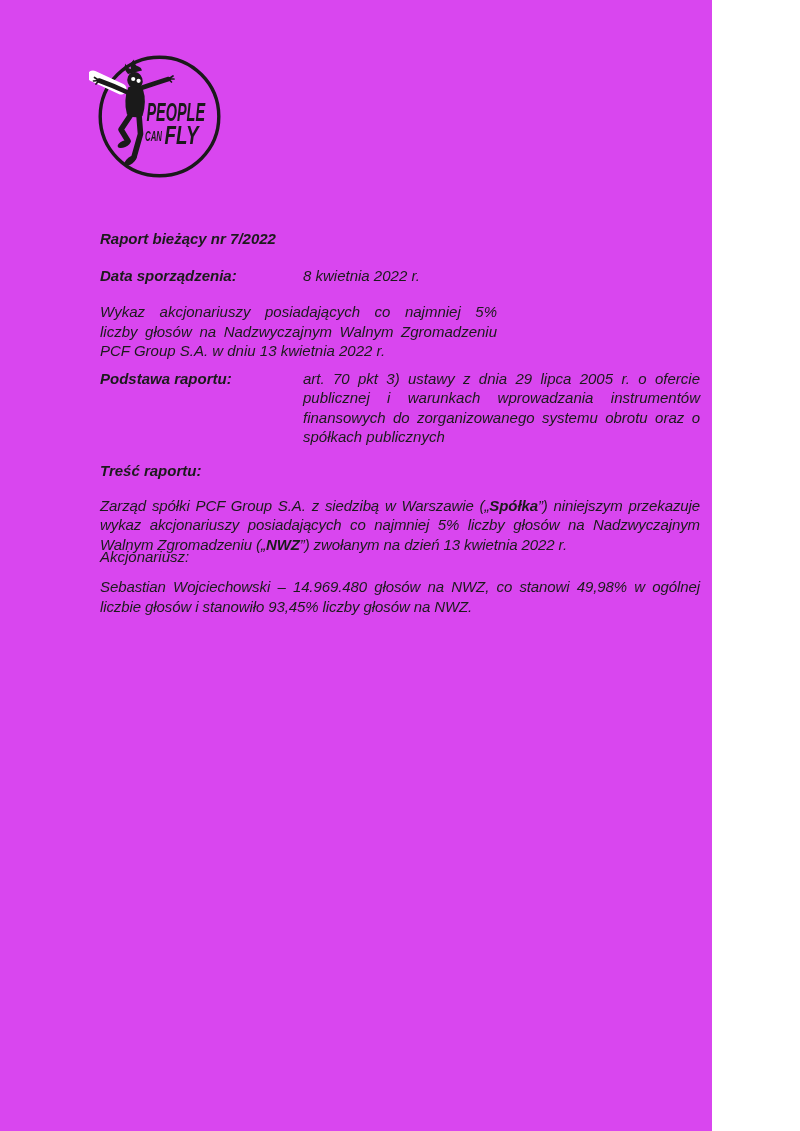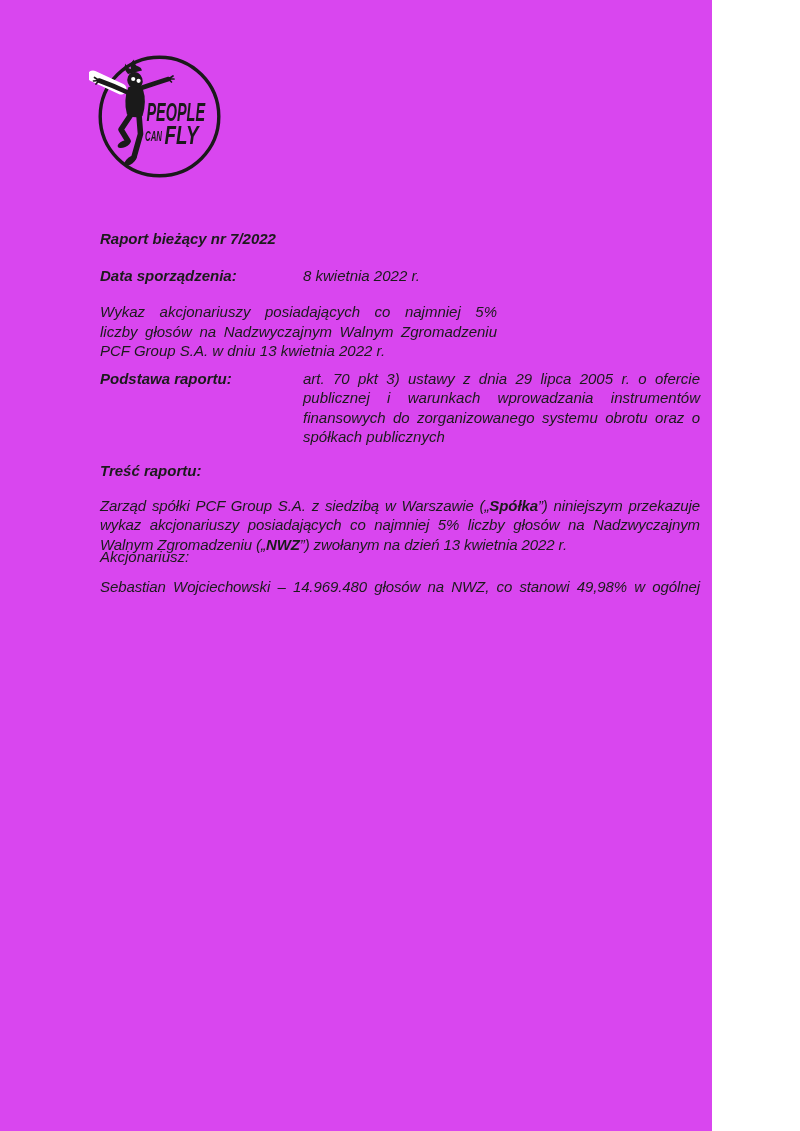--- a/index.html
+++ b/index.html
@@ -88,15 +88,16 @@
   <div class="par" style="top:487.5px;margin-top:8px;">
       <div class="jl"><span>Zarząd spółki PCF Group S.A. z siedzibą w Warszawie („</span><b>Spółka</b><span>”) niniejszym przekazuje</span></div>
       <div class="jl"><span>wykaz akcjonariuszy posiadających co najmniej 5% liczby głosów na Nadzwyczajnym</span></div>
       <div><span>Walnym Zgromadzeniu („</span><b>NWZ</b><span>”) zwołanym na dzień 13 kwietnia 2022 r.</span></div>
     </div>
 
   <div class="abs" style="left:100px;top:547px;">Akcjonariusz:</div>
 
   <div class="par" style="top:577px;">
       <div class="jl"><span>Sebastian Wojciechowski – 14.969.480 głosów na NWZ, co stanowi 49,98% w ogólnej</span></div>
+      <div><span>liczbie głosów i stanowiło 93,45% liczby głosów na NWZ.</span></div>
     </div>
 
 </div>
 
 </body></html>

